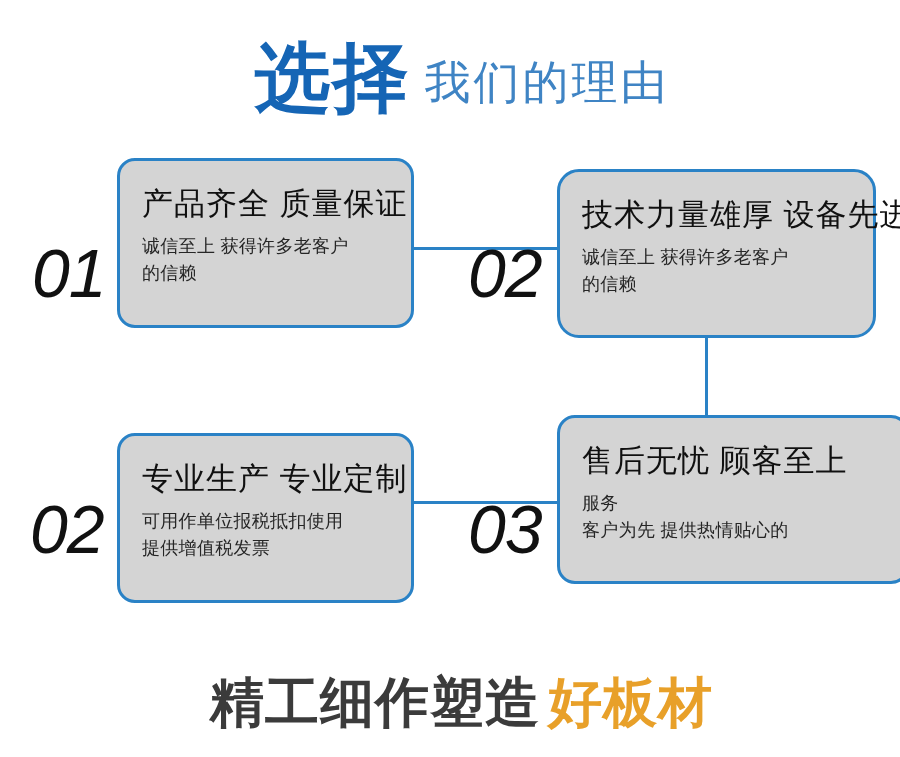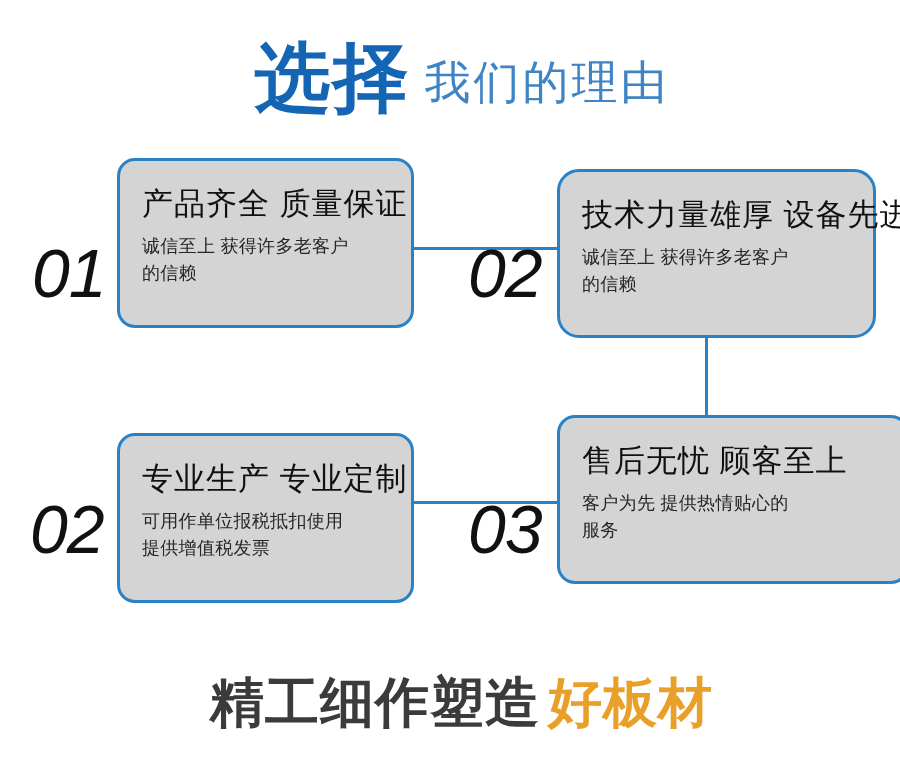--- a/index.html
+++ b/index.html
@@ -179,22 +179,22 @@
         <span class="card-body-line">提供增值税发票</span>
       </div>
     </div>
   </div>
   <div class="step-number num-04">02</div>
 
   <div class="card card-03">
     <div class="card-inner">
       <div class="card-title">售后无忧 顾客至上</div>
       <div class="card-body">
+        <span class="card-body-line">服务</span>
         <span class="card-body-line">客户为先 提供热情贴心的</span>
-        <span class="card-body-line">服务</span>
       </div>
     </div>
   </div>
   <div class="step-number num-03">03</div>
 
   <div class="footer">
     <span class="footer-dark">精工细作塑造</span><span class="footer-accent">好板材</span>
   </div>
 
 </div>

